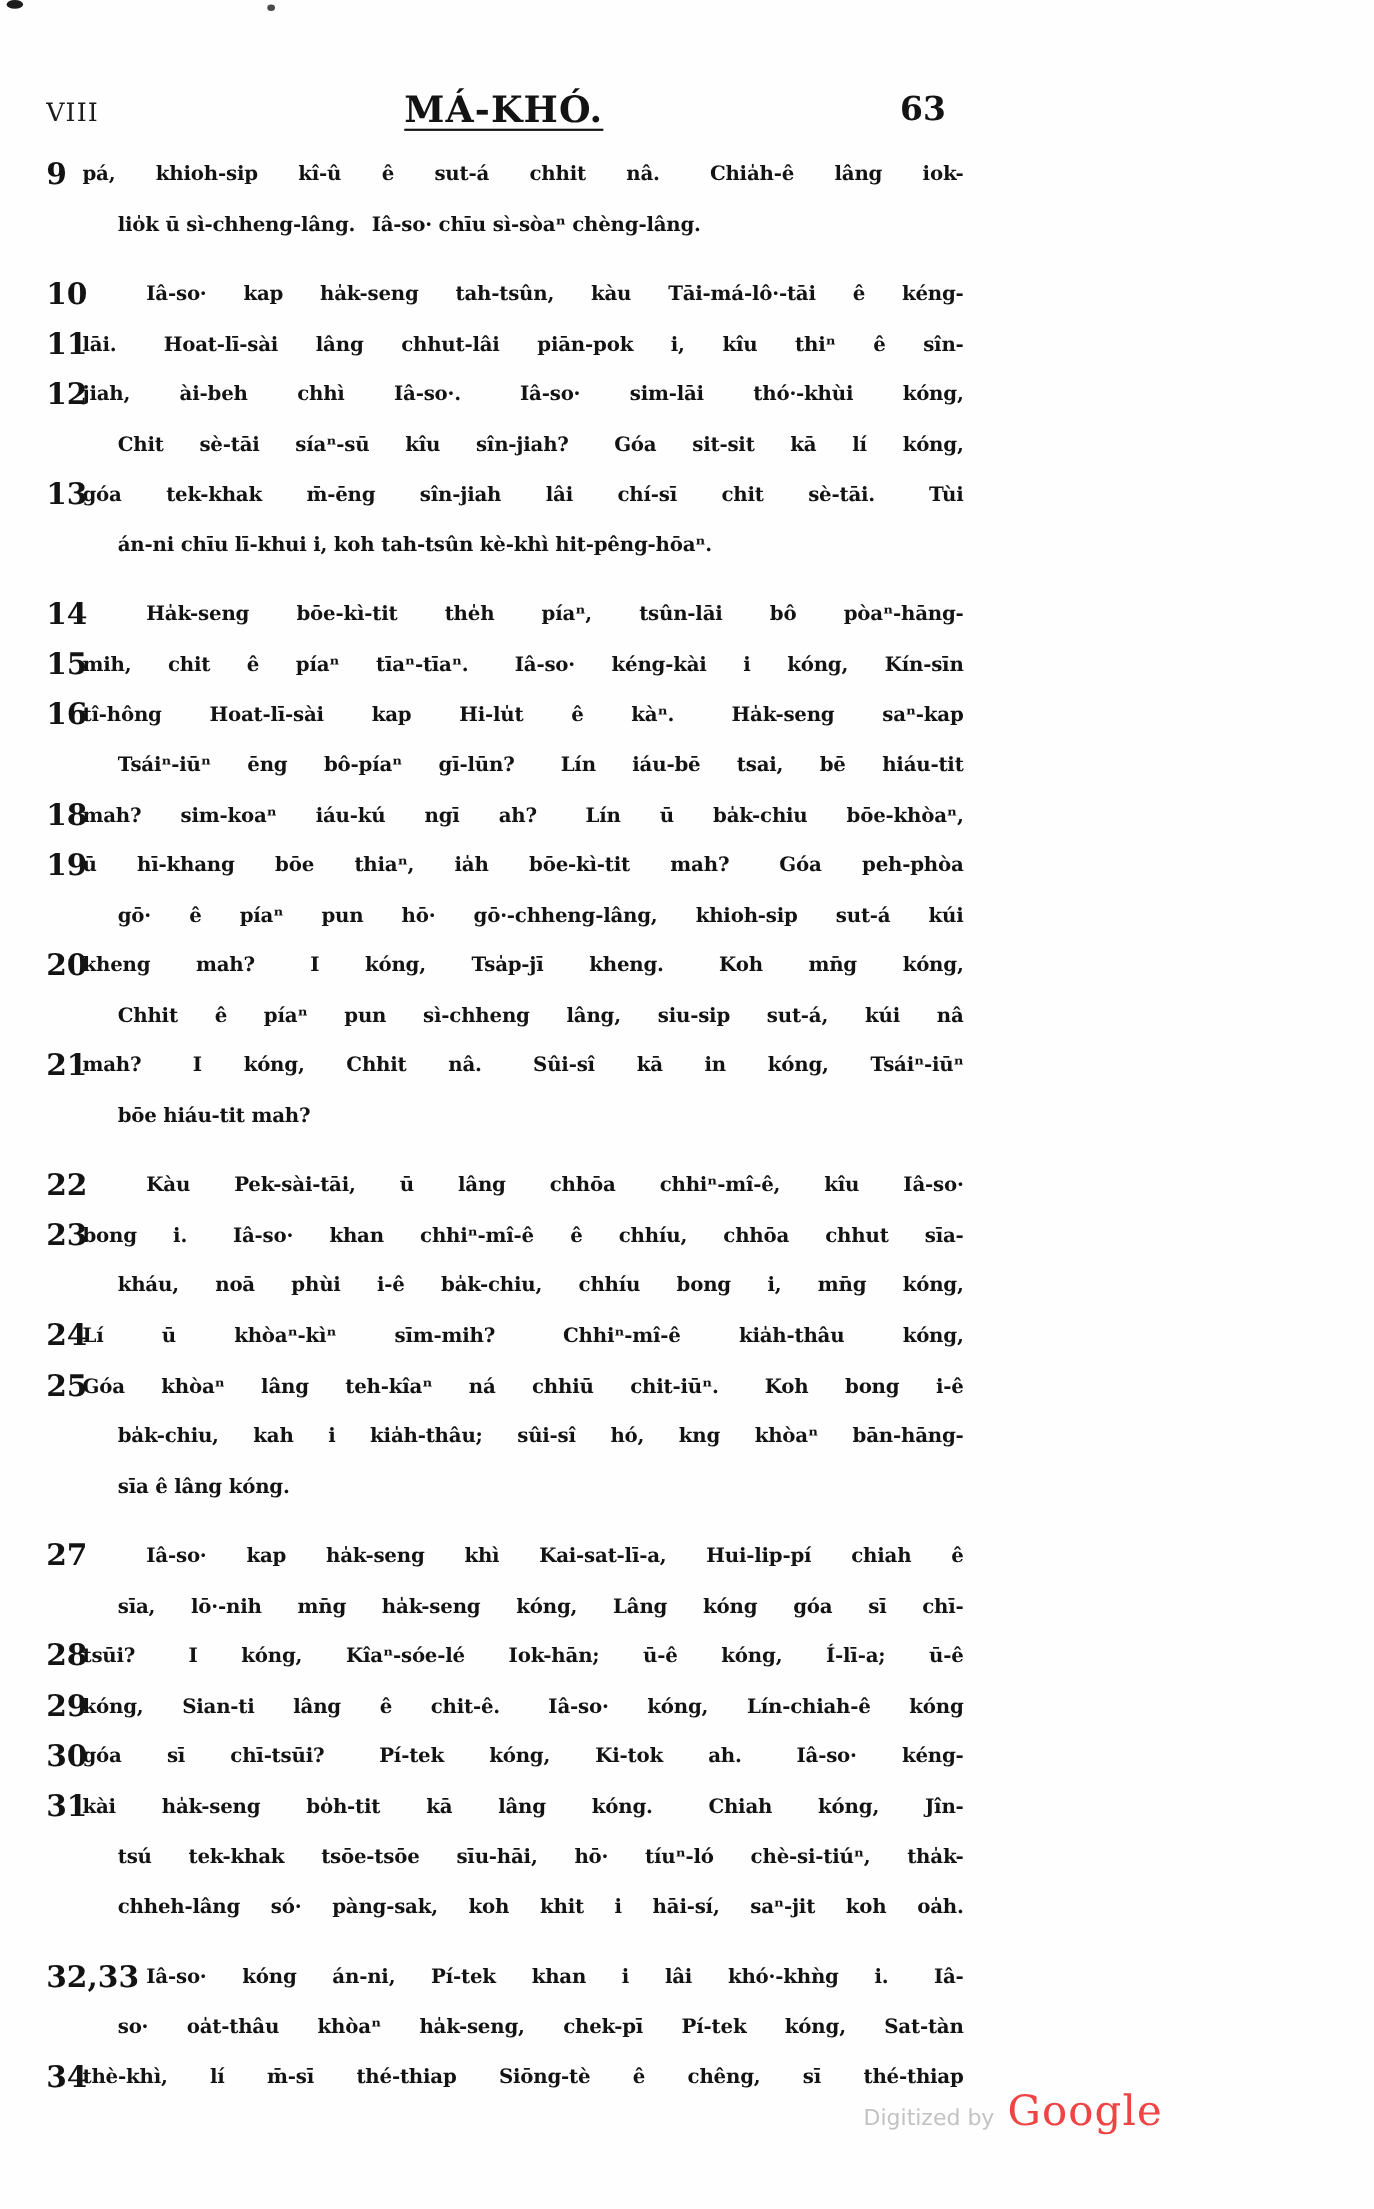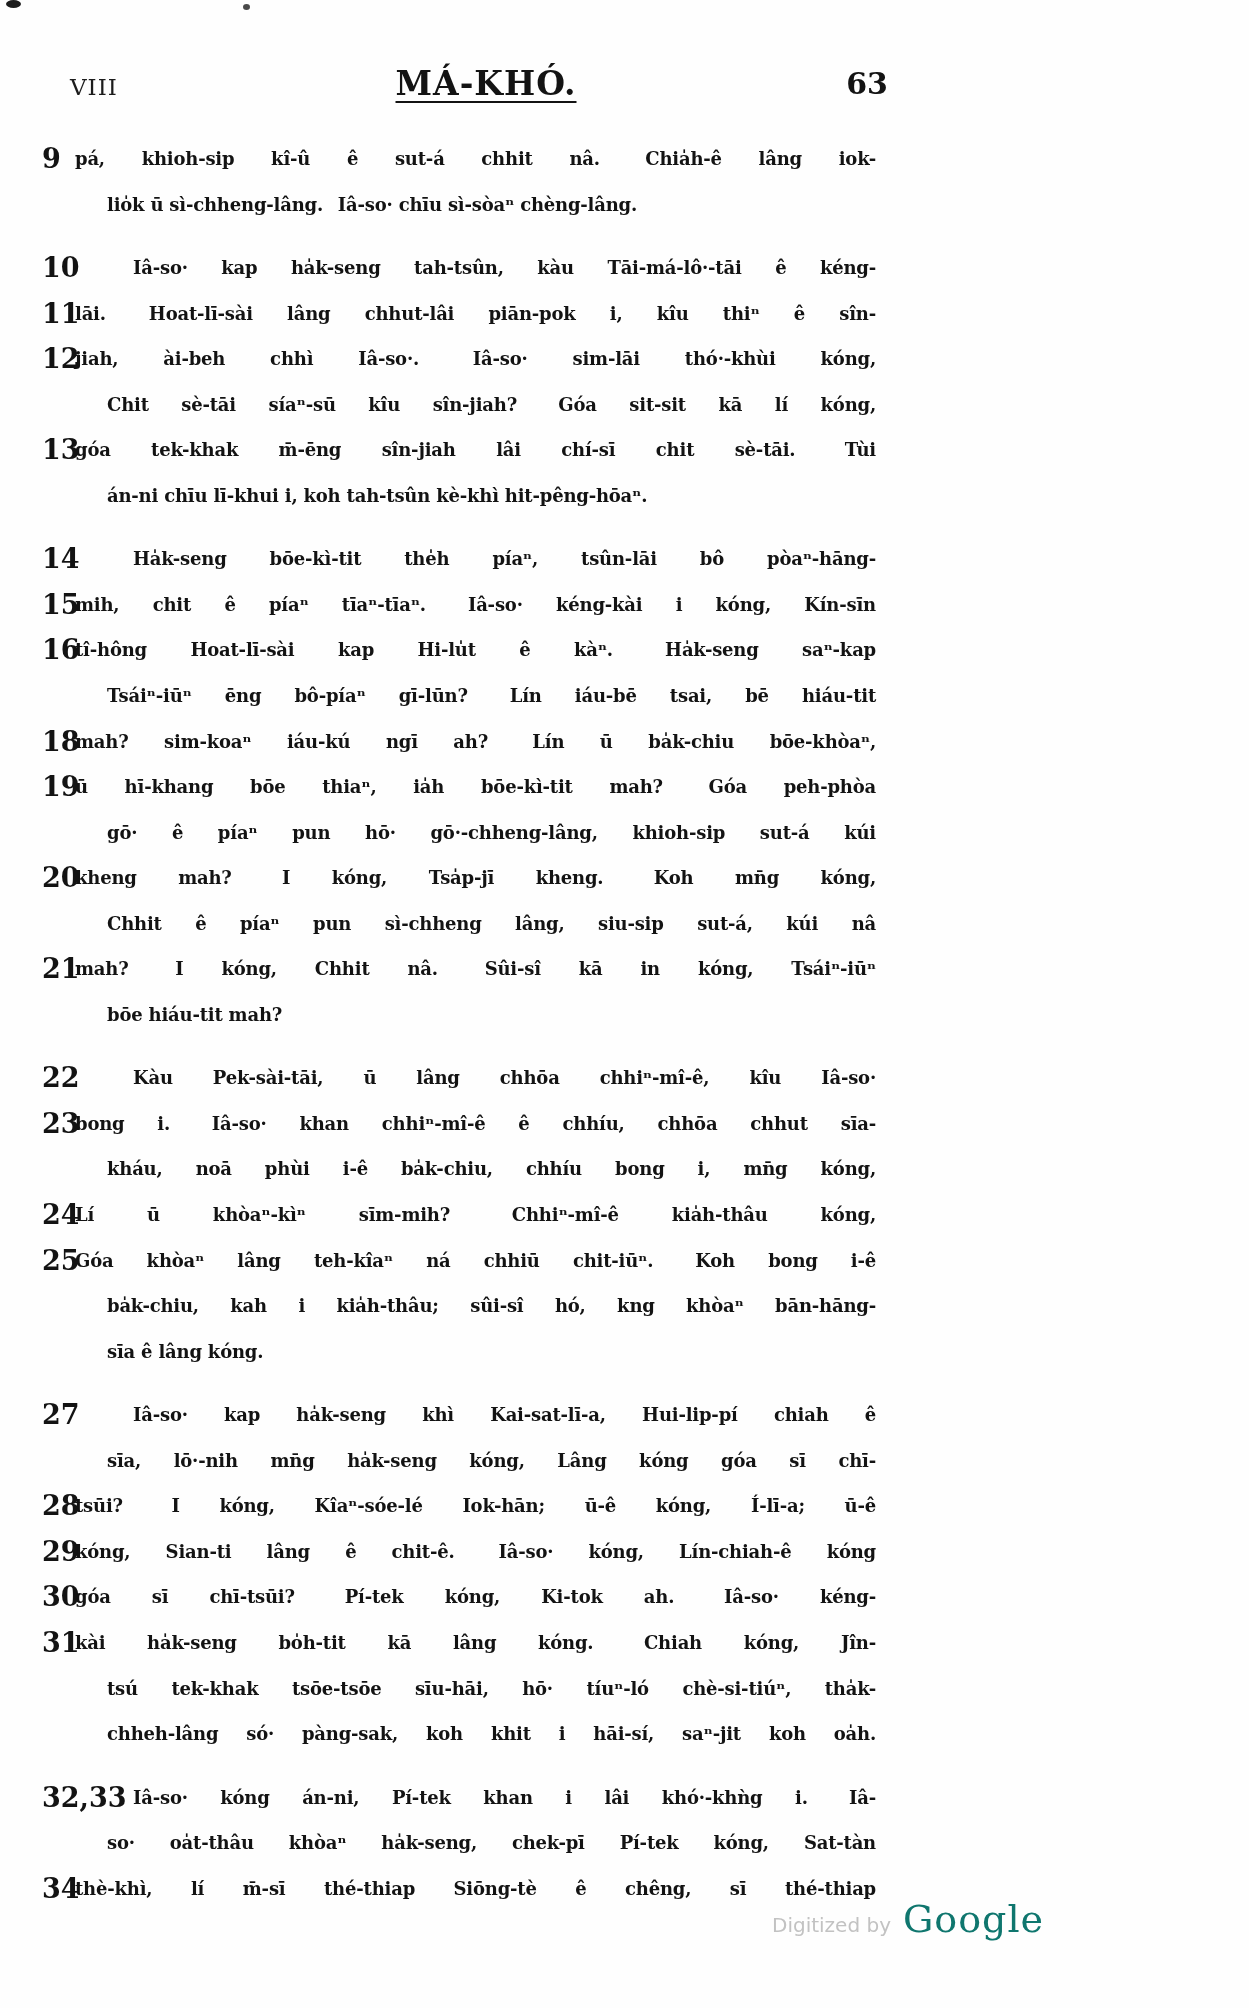--- a/index.html
+++ b/index.html
@@ -3,21 +3,21 @@
 <meta charset="utf-8">
 <style>
   html, body { margin:0; padding:0; background:#ffffff; }
   .page {
     position:relative; width:1249px; height:2008px;
     background:#fefefe; overflow:hidden;
     font-family:"DejaVu Serif","Liberation Serif",serif;
     color:#131313;
   }
   
-  .header { position:absolute; left:40px; top:64px; width:836px; height:44px;margin-left:28px; }
+  .header { position:absolute; left:40px; top:80px; width:836px; height:44px; }
   .section {
     position:absolute; left:2px; top:10px;
     font-size:23px; font-weight:400; letter-spacing:1px; color:#1c1c1c;
   }
   .title {
     display:block; width:100%; text-align:center;
     font-size:33px; font-weight:700; letter-spacing:1px;
     text-decoration:underline; text-decoration-thickness:2px; text-underline-offset:6px;
   }
   .pagenum {
@@ -37,22 +37,22 @@
   }
   .ind-mid  .vtxt { margin-left:35px; }
   .ind-cont .vtxt { margin-left:67px; }
   .ind-start .vtxt { margin-left:93px;margin-top:18px; }
   .no-just .vtxt { text-align:left; text-align-last:left; }
   
   .watermark {
     position:absolute; left:772px; top:1897px;
     display:flex; align-items:baseline; gap:12px; color:#bdbdbd;
   }
-  .wm-prefix { font-family:"DejaVu Sans","Liberation Sans",sans-serif; font-size:20px; color:#c2c2c2; }
-  .wm-logo { font-family:"DejaVu Serif","Liberation Serif",serif; font-size:38px; color:#0f766e; letter-spacing:1px; }
+  .wm-prefix { font-family:"DejaVu Sans","Liberation Sans",sans-serif; font-size:20px; color:#c2c2c2;margin-left:13px; }
+  .wm-logo { font-family:"DejaVu Serif","Liberation Serif",serif; font-size:38px; color:#ef4444; letter-spacing:1px; }
   
   .speck { position:absolute; background:#1d1d1d; border-radius:50%; }
   .speck-a { left:6px; top:0; width:15px; height:8px; }
   .speck-b { left:243px; top:4px; width:7px; height:6px; opacity:.8; }
 </style>
 </head>
 <body>
 
 <div class="page">
   <div class="speck speck-a"></div>

